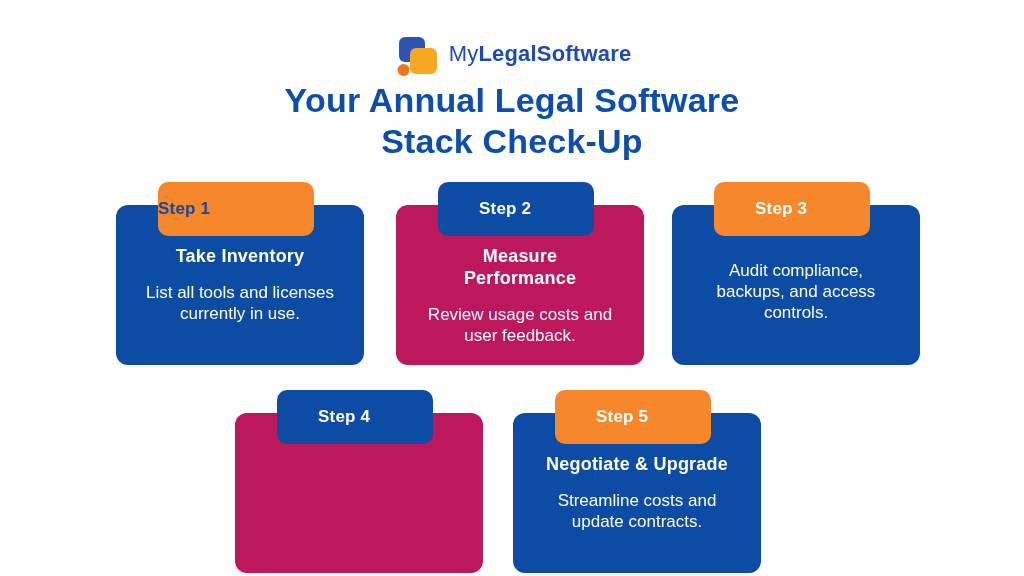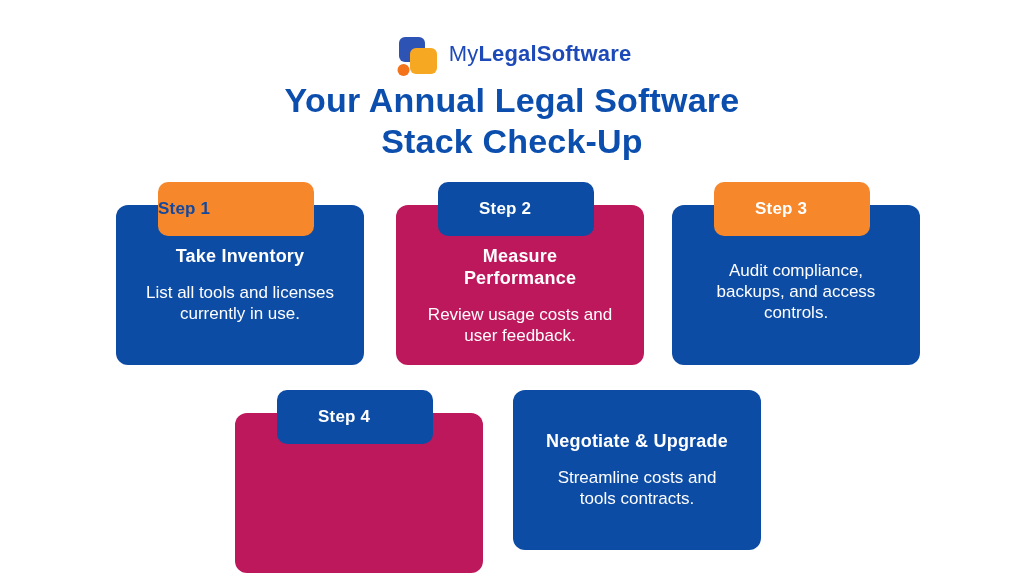--- a/index.html
+++ b/index.html
@@ -138,19 +138,22 @@
 
   <div class="step step4">
     <div class="tab tab-blue label-white">
       <span>Step 4</span>
     </div>
     <div class="card card-orange">
     </div>
   </div>
 
   <div class="step step5">
+    <div class="tab tab-orange label-white">
+      <span>Step 5</span>
+    </div>
     <div class="card card-blue">
       <h3>Negotiate &amp; Upgrade</h3>
-      <p>Streamline costs and tools contracts.</p>
+      <p>Streamline costs and update contracts.</p>
     </div>
   </div>
 
 </div>
 
 </body></html>

